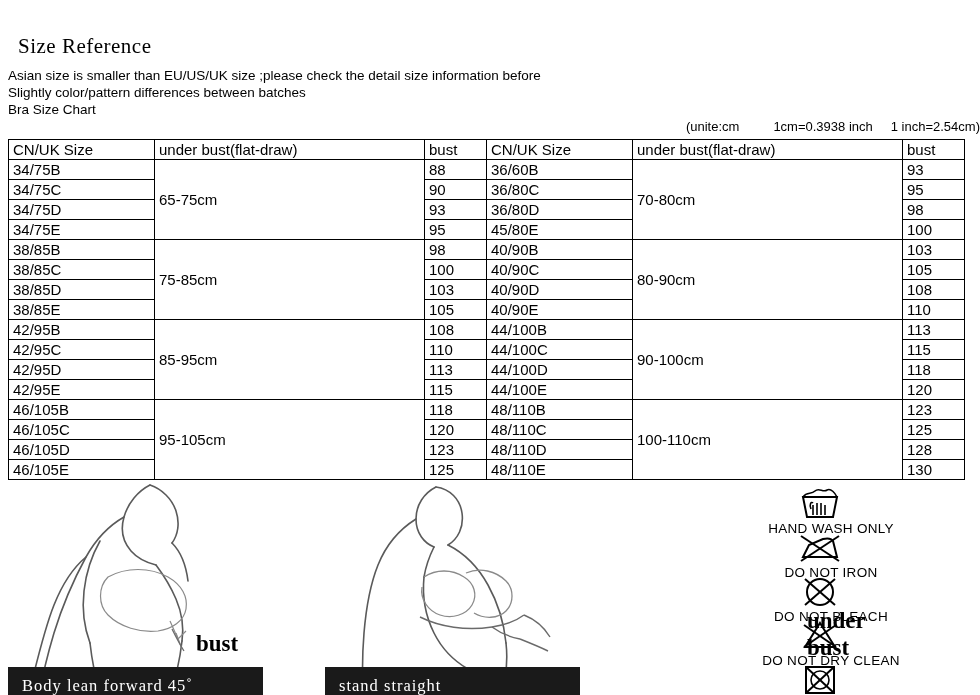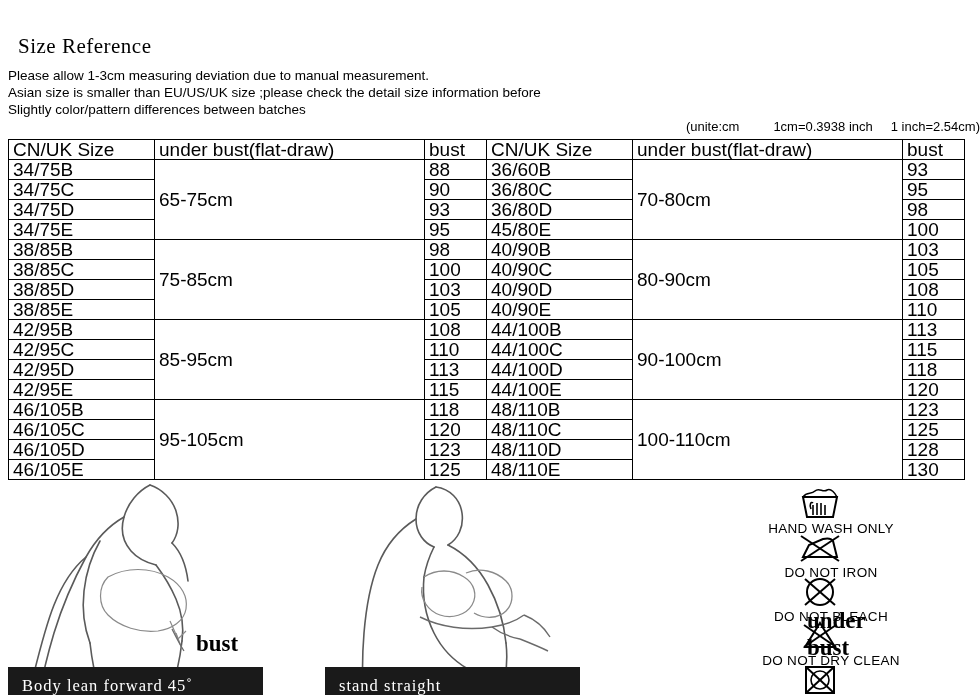--- a/index.html
+++ b/index.html
@@ -48,21 +48,21 @@
     text-align: right;
   }
   .unit-gap1 { display: inline-block; width: 34px; }
   .unit-gap2 { display: inline-block; width: 18px; }
 
   table.size-table {
     border-collapse: collapse;
     width: 948px;
     margin: 2px 0 0 8px;
     table-layout: fixed;
-    font-size: 19px;
+    font-size: 15px;
   }
   table.size-table td, table.size-table th {
     border: 1px solid #000;
     padding: 1px 4px;
     height: 19px;
     line-height: 17px;
     text-align: left;
     font-weight: normal;
     vertical-align: middle;
   }
@@ -131,25 +131,25 @@
   }
 </style>
 </head>
 <body>
 
 <div class="page">
 
   <h1 class="title">Size Reference</h1>
 
   <div class="notes">
-    <div>Please allow 1-3cm measuring deviation due to manual measurement.</div>
     <div>Asian size is smaller than EU/US/UK  size ;please check the detail size information before</div>
     <div>Slightly color/pattern differences between batches</div>
   </div>
 
+  <div class="chart-label">Bra Size Chart</div>
 
   <div class="unit-line">
     <span>(unite:cm</span><span class="unit-gap1"></span><span>1cm=0.3938 inch</span><span class="unit-gap2"></span><span>1 inch=2.54cm)</span>
   </div>
 
   <table class="size-table">
     <colgroup>
       <col class="col-size">
         <col class="col-under">
         <col class="col-bust">

